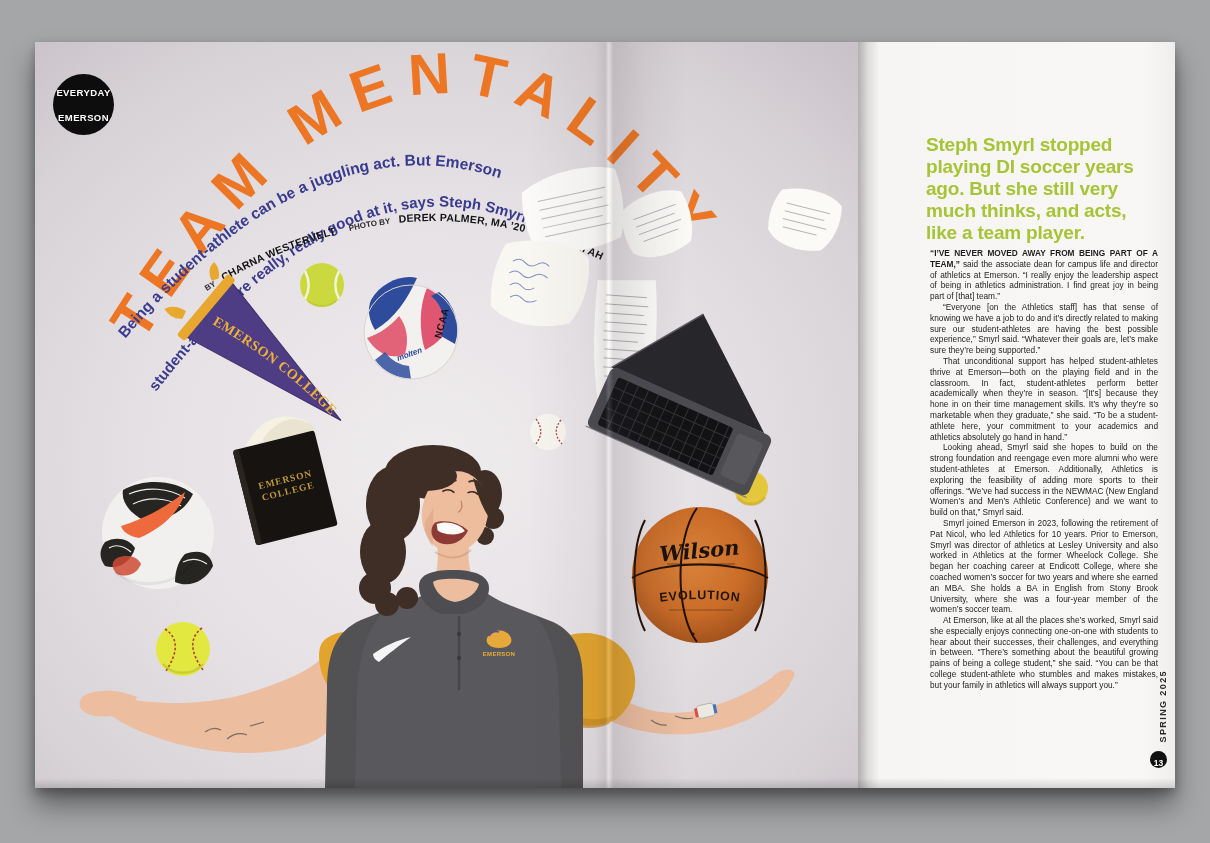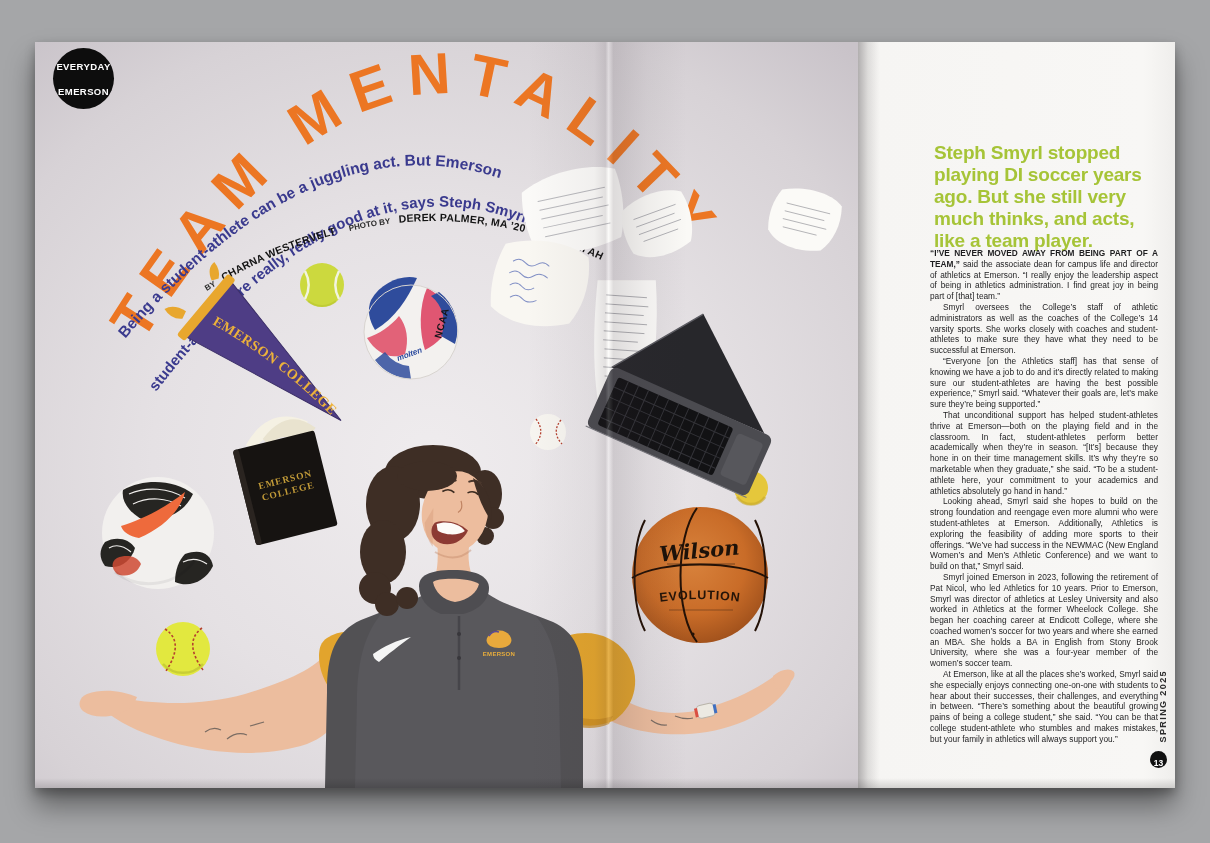--- a/index.html
+++ b/index.html
@@ -4,31 +4,31 @@
 <style>
   html,body{margin:0;padding:0;}
   body{width:1210px;height:843px;background:#a5a6a8;overflow:hidden;position:relative;
        font-family:"Liberation Sans",sans-serif;}
   .spread{position:absolute;left:35px;top:42px;width:1140px;height:746px;
           box-shadow:0 18px 26px rgba(0,0,0,.40),0 5px 10px rgba(0,0,0,.28);}
   .spread::after{content:"";position:absolute;left:0;bottom:0;width:100%;height:10px;
           background:linear-gradient(rgba(0,0,0,0),rgba(0,0,0,.14));pointer-events:none;z-index:60;}
   .photo-page{position:absolute;left:0;top:0;width:823px;height:746px;overflow:hidden;background:#e2dee2;}
   .photo-svg{position:absolute;left:0;top:0;}
-  .badge{position:absolute;left:18px;top:6px;width:61px;height:61px;border-radius:50%;background:#0d0d0d;
+  .badge{position:absolute;left:18px;top:32px;width:61px;height:61px;border-radius:50%;background:#0d0d0d;
          color:#fff;display:flex;flex-direction:column;align-items:center;justify-content:center;gap:14px;
          font:700 9.5px/11px "Liberation Sans",sans-serif;letter-spacing:.4px;z-index:5;}
   .fold-shade{position:absolute;left:492px;top:0;width:160px;height:746px;pointer-events:none;z-index:40;
          background:linear-gradient(90deg,rgba(55,45,55,0) 0%,rgba(55,45,55,.05) 42%,rgba(55,45,55,.13) 49%,
                     rgba(255,255,255,.14) 51%,rgba(55,45,55,.15) 54%,rgba(55,45,55,.06) 75%,rgba(55,45,55,0) 100%);}
   .text-page{position:absolute;left:823px;top:0;width:317px;height:746px;
          background:linear-gradient(90deg,#edecea 0,#f6f5f3 6%,#f8f7f5 90%,#efeeec 100%);}
   .curl-shadow{position:absolute;left:0;top:0;width:22px;height:100%;pointer-events:none;
          background:linear-gradient(90deg,rgba(40,34,40,.30),rgba(40,34,40,.10) 45%,rgba(40,34,40,0));}
-  .headline{position:absolute;left:64px;top:88px;width:236px;margin:12px;
+  .headline{position:absolute;left:64px;top:88px;width:236px;margin:4px;
          font:800 19px/22px "Liberation Sans",sans-serif;letter-spacing:-.2px;color:#a6c437;}
   .body-col{position:absolute;left:72px;top:206px;width:228px;color:#1d1d1f;
          font:400 8.3px/10.8px "Liberation Sans",sans-serif;text-align:justify;}
   .p{margin:0;text-indent:13px;}
   .p.first{text-indent:0;}
   .leadin{font-weight:700;}
   .issue{position:absolute;right:7px;bottom:46px;writing-mode:vertical-rl;transform:rotate(180deg);
          font:700 9px "Liberation Sans",sans-serif;letter-spacing:1.4px;color:#2b2b2b;}
   .page-num{position:absolute;right:8px;bottom:20px;width:17px;height:17px;border-radius:50%;background:#101010;
          color:#fff;display:flex;align-items:flex-end;justify-content:center;
@@ -343,21 +343,20 @@
 
   <div class="fold-shade"></div>
 
   <div class="text-page">
     <div class="curl-shadow"></div>
 
     <h1 class="headline">Steph Smyrl stopped playing DI soccer years ago. But she still very much thinks, and acts, like a team player.</h1>
 
     <div class="body-col">
       <p class="p first"><span class="leadin">“I’VE NEVER MOVED AWAY FROM BEING PART OF A TEAM,”</span><span> said the associate dean for campus life and director of athletics at Emerson. “I really enjoy the leadership aspect of being in athletics administration. I find great joy in being part of [that] team.”</span></p>
-      <p class="p">Smyrl oversees the College’s staff of athletic administrators as well as the coaches of the College’s 14 varsity sports. She works closely with coaches and student-athletes to make sure they have what they need to be successful at Emerson.</p>
       <p class="p">“Everyone [on the Athletics staff] has that sense of knowing we have a job to do and it’s directly related to making sure our student-athletes are having the best possible experience,” Smyrl said. “Whatever their goals are, let’s make sure they’re being supported.”</p>
       <p class="p">That unconditional support has helped student-athletes thrive at Emerson—both on the playing field and in the classroom. In fact, student-athletes perform better academically when they’re in season. “[It’s] because they hone in on their time management skills. It’s why they’re so marketable when they graduate,” she said. “To be a student-athlete here, your commitment to your academics and athletics absolutely go hand in hand.”</p>
       <p class="p">Looking ahead, Smyrl said she hopes to build on the strong foundation and reengage even more alumni who were student-athletes at Emerson. Additionally, Athletics is exploring the feasibility of adding more sports to their offerings. “We’ve had success in the NEWMAC (New England Women’s and Men’s Athletic Conference) and we want to build on that,” Smyrl said.</p>
       <p class="p">Smyrl joined Emerson in 2023, following the retirement of Pat Nicol, who led Athletics for 10 years. Prior to Emerson, Smyrl was director of athletics at Lesley University and also worked in Athletics at the former Wheelock College. She began her coaching career at Endicott College, where she coached women’s soccer for two years and where she earned an MBA. She holds a BA in English from Stony Brook University, where she was a four-year member of the women’s soccer team.</p>
       <p class="p">At Emerson, like at all the places she’s worked, Smyrl said she especially enjoys connecting one-on-one with students to hear about their successes, their challenges, and everything in between. “There’s something about the beautiful growing pains of being a college student,” she said. “You can be that college student-athlete who stumbles and makes mistakes, but your family in athletics will always support you.”</p>
     </div>
 
     <div class="issue">SPRING 2025</div>
     <div class="page-num">
       <span>13</span>

